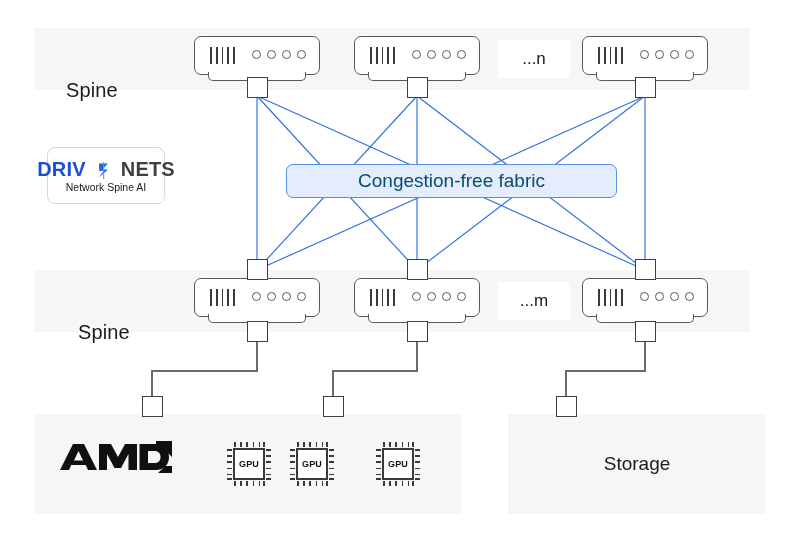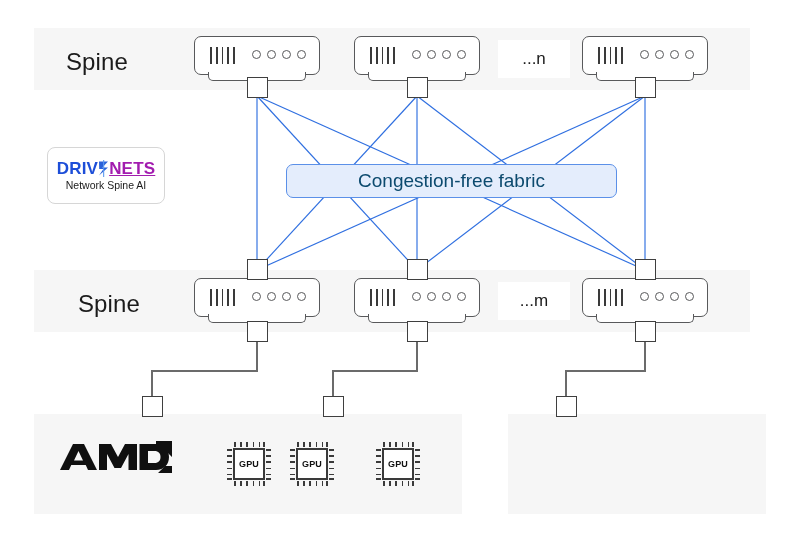--- a/index.html
+++ b/index.html
@@ -22,24 +22,25 @@
     position: absolute;
     background: #f6f6f6;
   }
   #spine-band  { left: 34px;  top: 28px;  width: 716px; height: 62px; }
   #leaf-band   { left: 34px;  top: 270px; width: 716px; height: 62px; }
   #compute-panel { left: 34px; top: 414px; width: 428px; height: 100px; background:#f6f6f6; }
   #storage-panel { left: 508px; top: 414px; width: 258px; height: 100px; background:#f6f6f6; }
 
   .row-label {
     position: absolute;
-    font-size: 24px;
+    font-size: 20px;
     color: #1b1b1b;
     letter-spacing: .1px;
     white-space: nowrap;
+    margin-top: 31px;
   }
   #spine-label { left: 66px; top: 48px; }
   #leaf-label  { left: 78px; top: 290px; }
 
   
   .switch {
     position: absolute;
     width: 126px;
     height: 44px;
   }
@@ -153,27 +154,28 @@
     z-index: 5;
     display: flex;
     flex-direction: column;
     align-items: center;
     justify-content: center;
     gap: 2px;
   }
   #logo-wordmark {
     display: flex;
     align-items: flex-end;
-    font-size: 17px;
+    font-size: 20px;
     font-weight: bold;
     letter-spacing: .2px;
     line-height: 1;
+    gap: 12px;
   }
   #logo-wordmark .part-a { color: #1d4ed8; }
-  #logo-wordmark .part-b { color: #a21caf; text-decoration: underline; }
+  #logo-wordmark .part-b { color: #404040; }
   #logo-wordmark .bolt {
     display: inline-block;
     width: 11px; height: 17px;
     position: relative;
     margin: 0 0px;
   }
   #logo-tagline {
     font-size: 10.5px;
     color: #1b1b1b;
     white-space: nowrap;
@@ -527,14 +529,15 @@
         <i style="top:7.2px"></i>
         <i style="top:13.4px"></i>
       <i style="top:19.6px"></i>
         <i style="top:25.8px"></i>
         <i style="top:30px"></i>
     </div>
     <div class="die">GPU</div>
   </div>
 
   <div id="storage-panel" class="band"></div>
+  <div id="storage-label">Storage</div>
 
 </div>
 
 </body></html>

